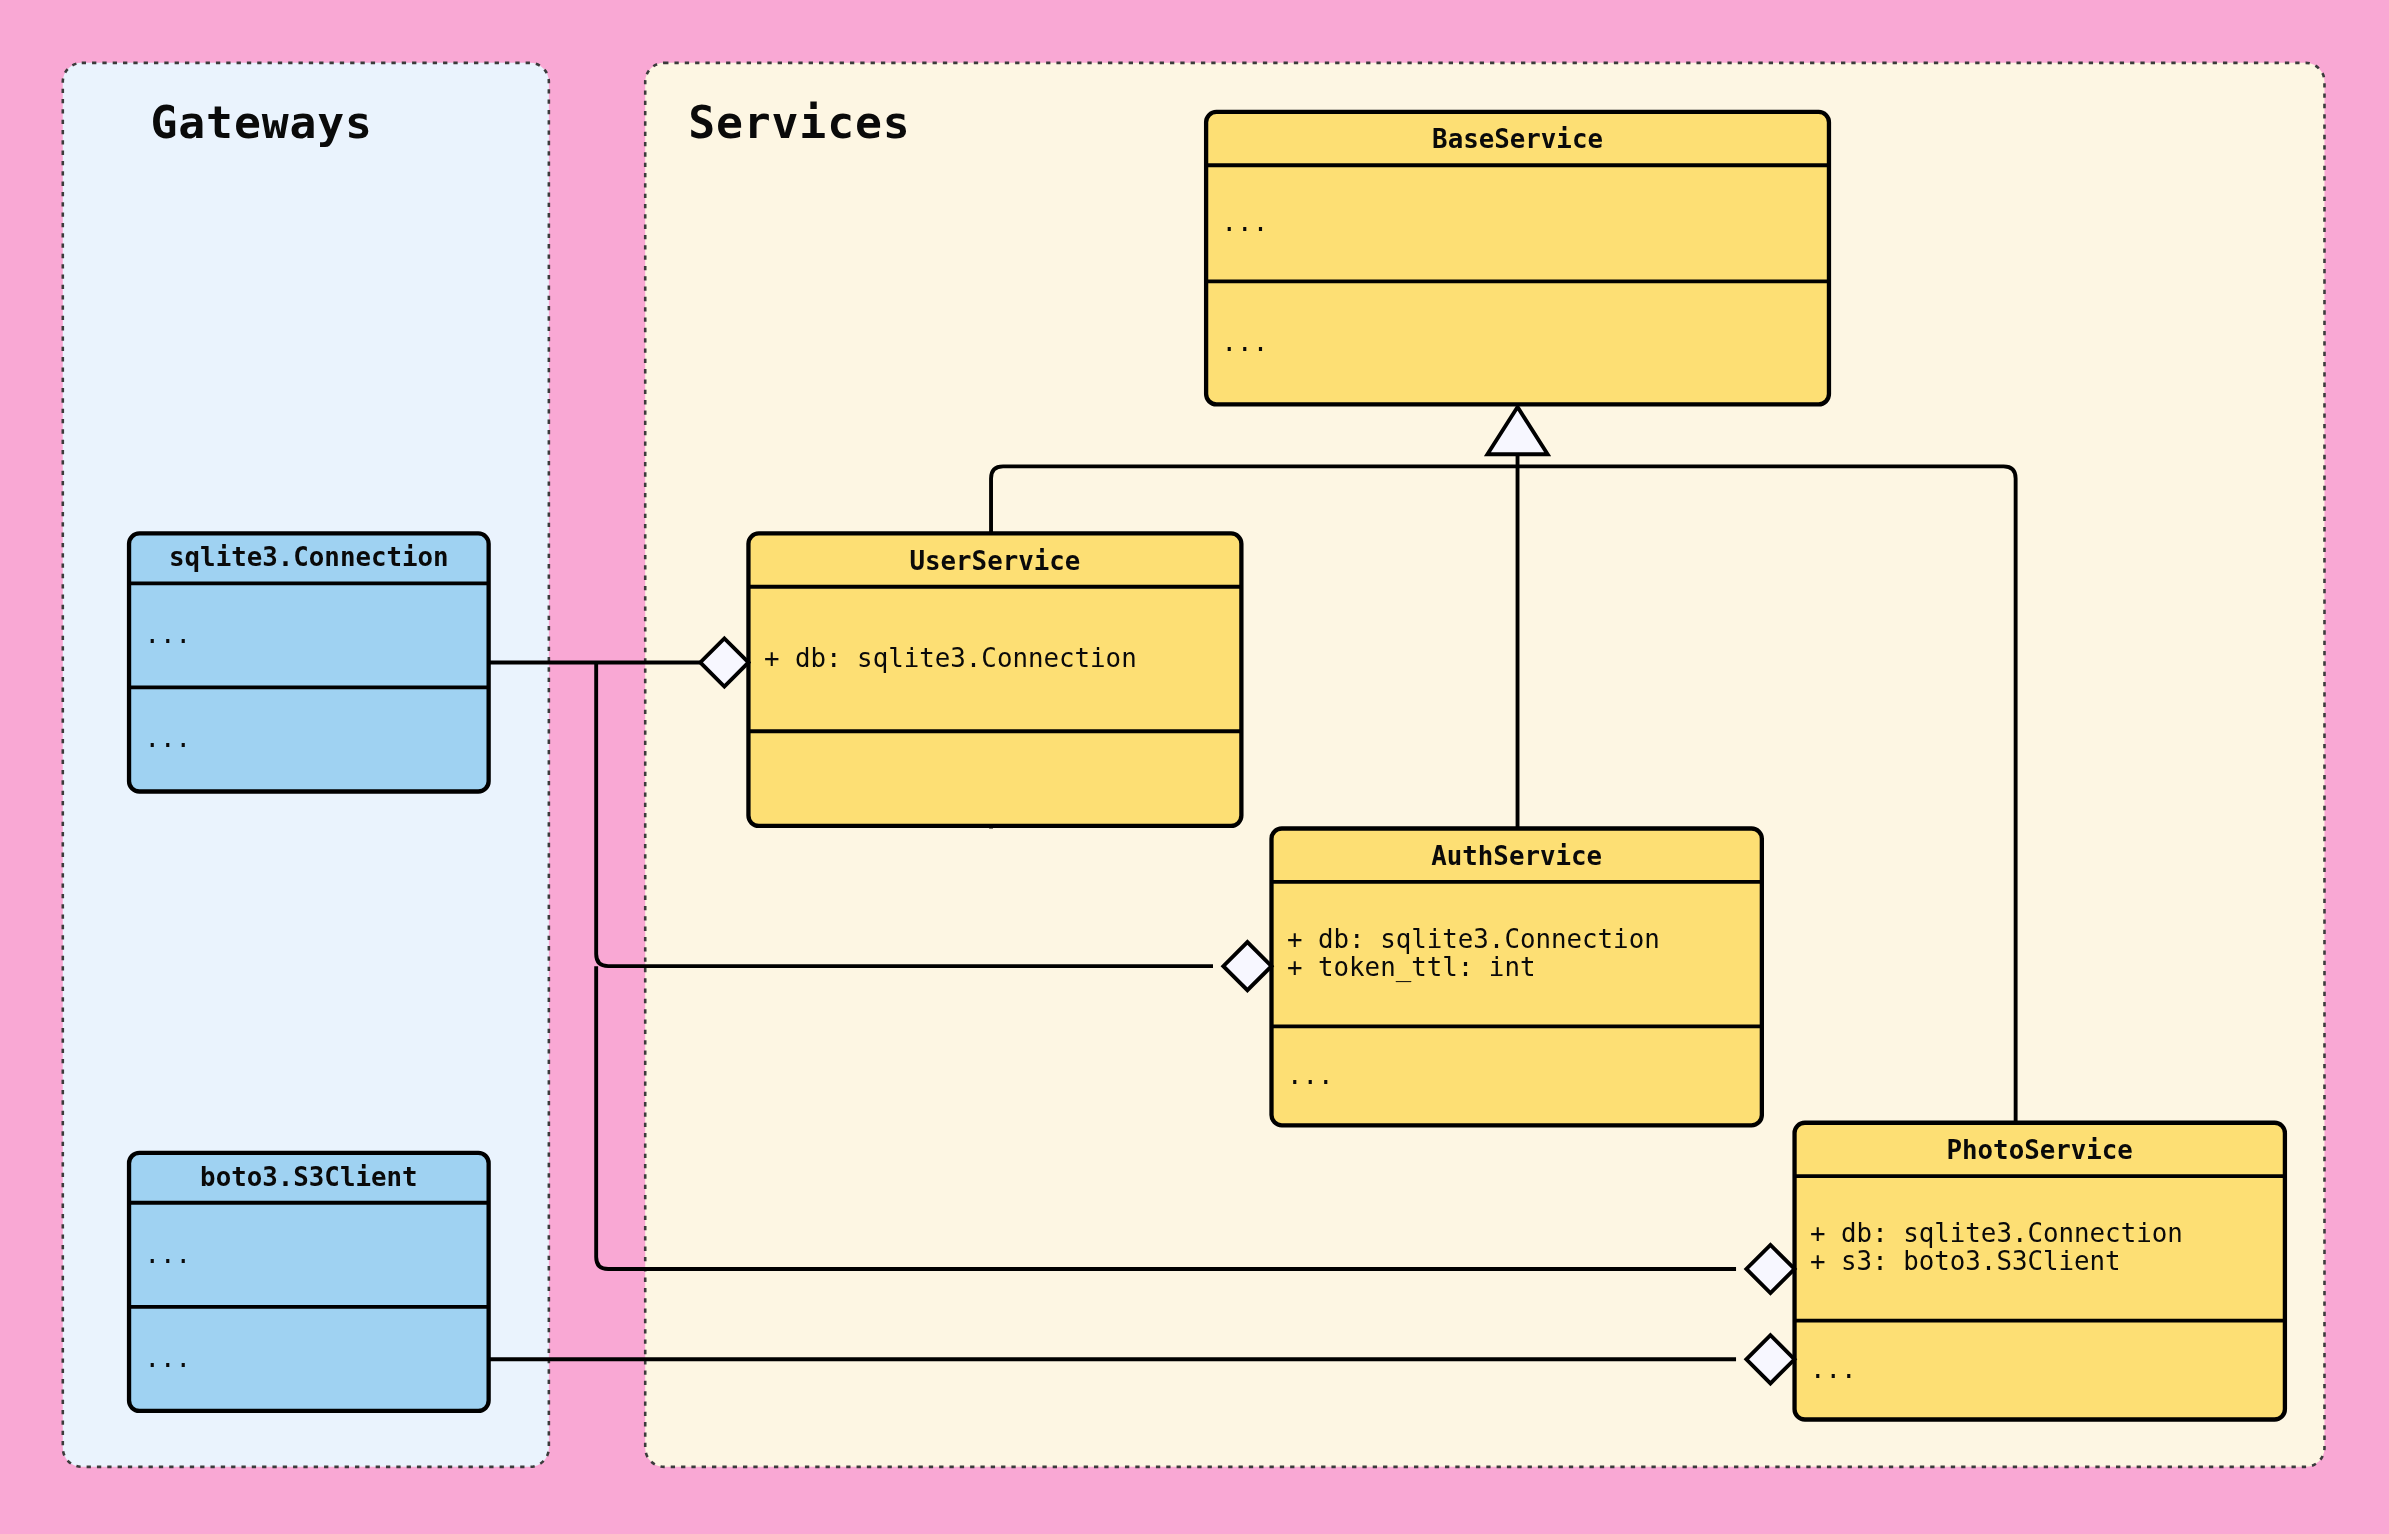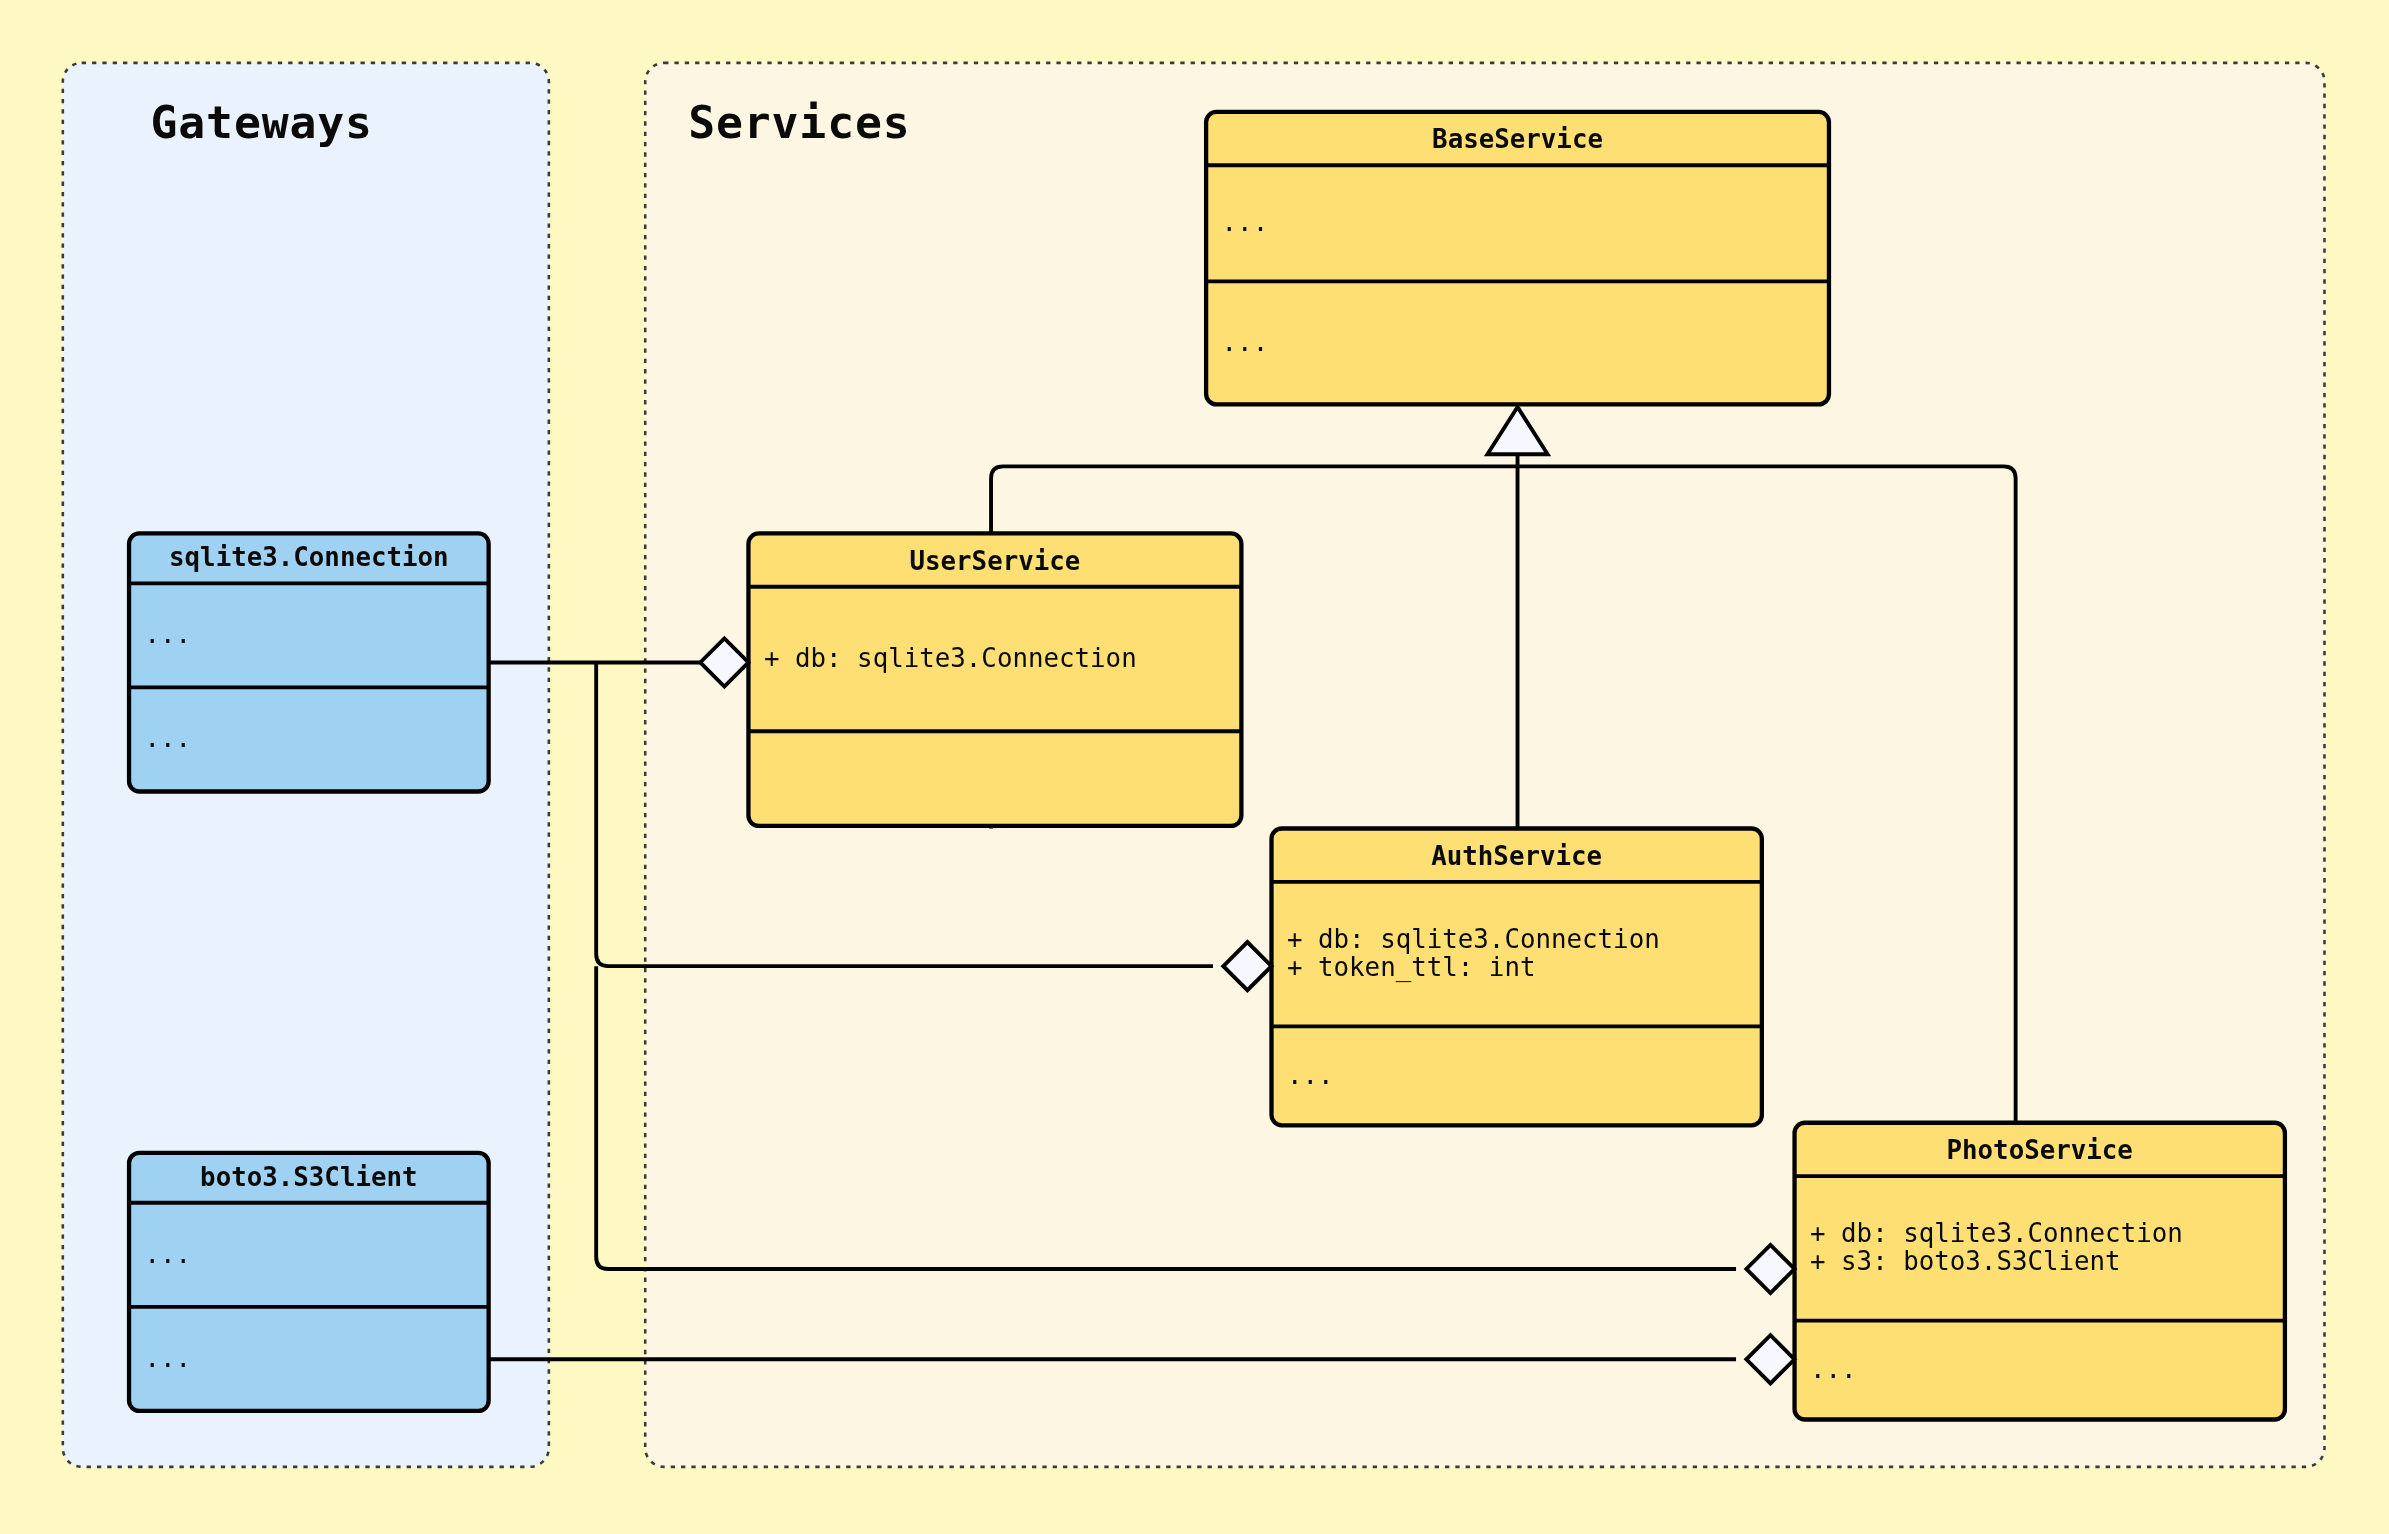--- a/index.html
+++ b/index.html
@@ -7,21 +7,21 @@
     padding: 0;
     background: #ffffff;
   }
   body {
     font-family: "DejaVu Sans Mono", "Liberation Mono", monospace;
   }
   #canvas {
     position: relative;
     width: 2389px;
     height: 1534px;
-    background: #fef9c3;
+    background: #f9a8d4;
     overflow: hidden;
   }
   svg.layer {
     position: absolute;
     left: 0;
     top: 0;
     width: 2389px;
     height: 1534px;
   }
   .pkg-title {

